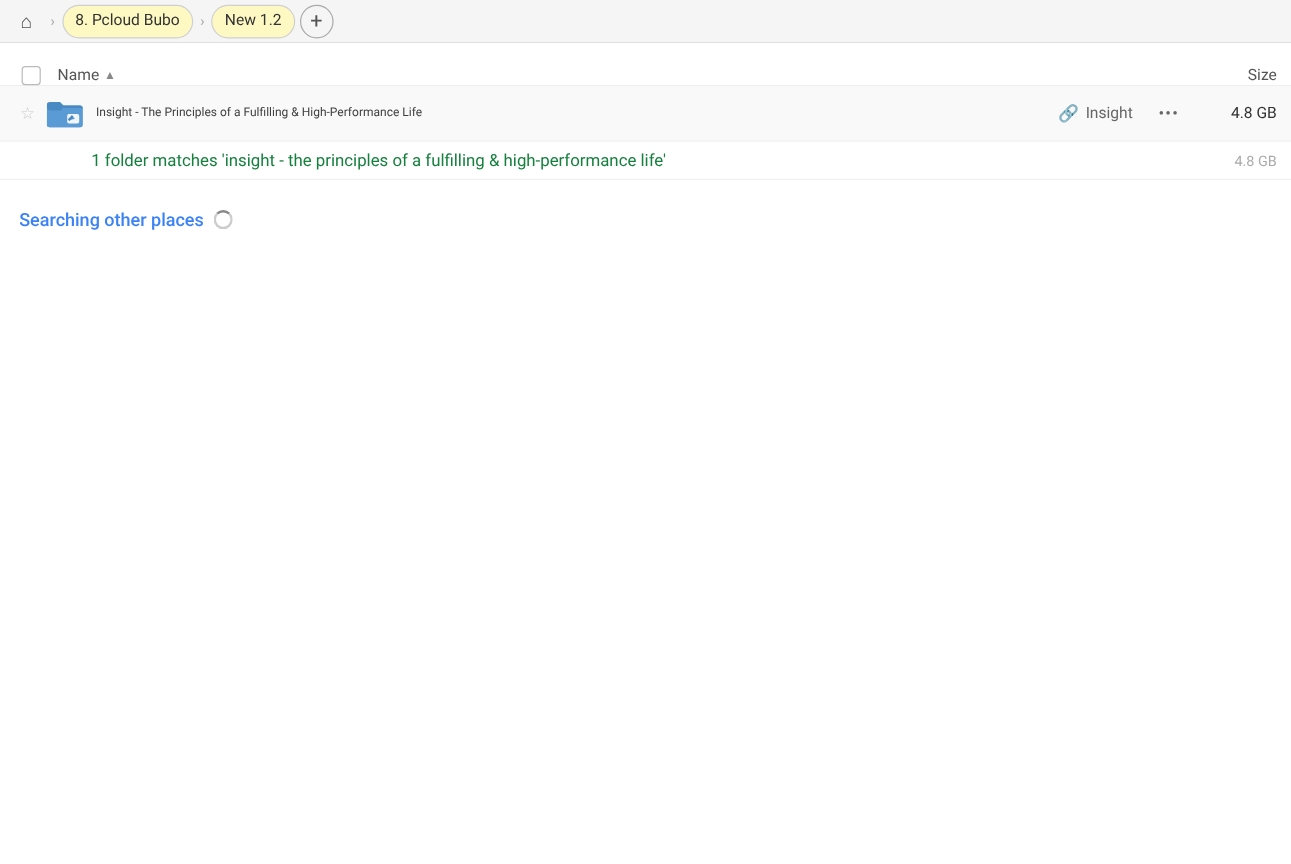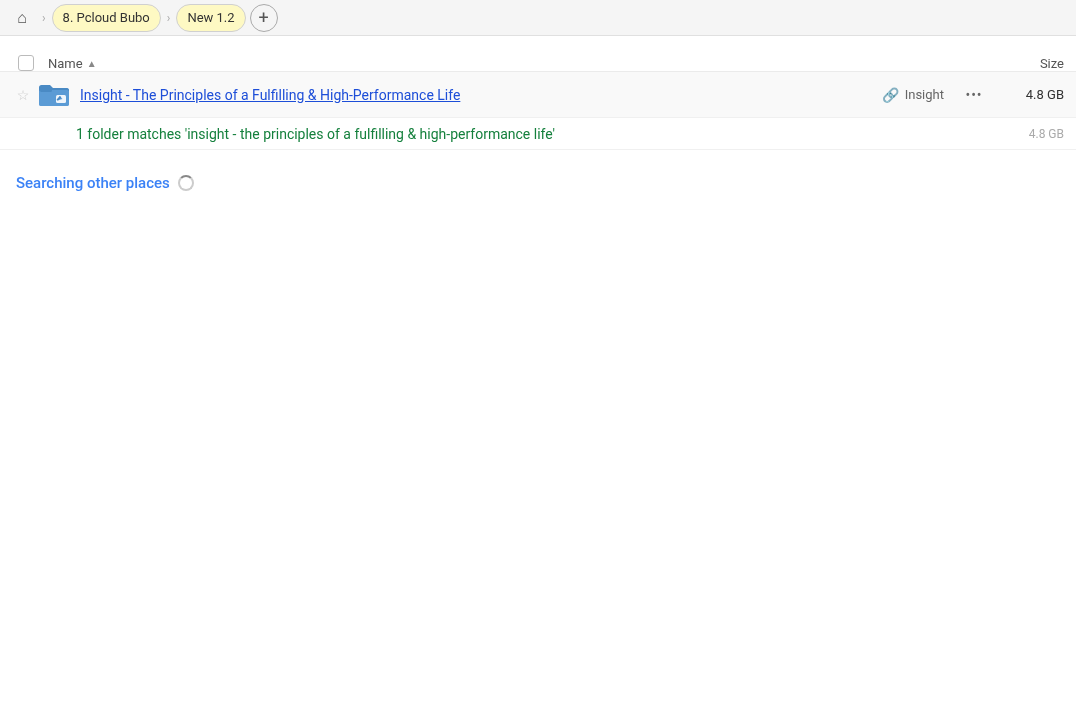--- a/index.html
+++ b/index.html
@@ -140,23 +140,22 @@
       justify-content: center;
     }
 
     .folder-icon-svg {
       width: 30px;
       height: 24px;
     }
 
     .file-name {
       flex: 1;
-      font-size: 14px;
-      color: #1d4ed8;
-      text-decoration: underline;
+      font-size: 10px;
+      color: #404040;
     }
 
     .file-shared {
       display: flex;
       align-items: center;
       gap: 5px;
       color: #666;
       font-size: 13px;
       margin-right: 16px;
     }

